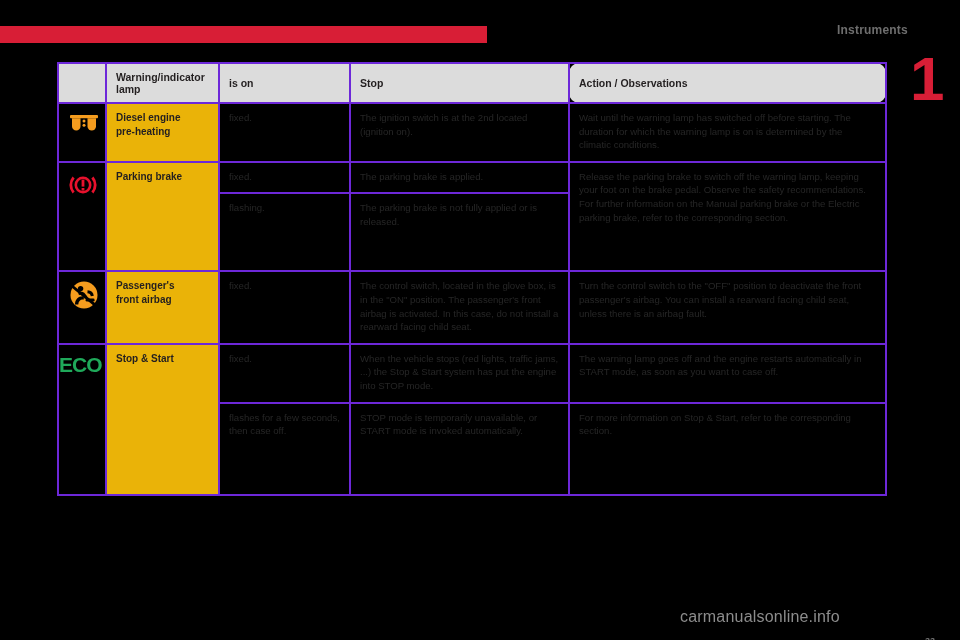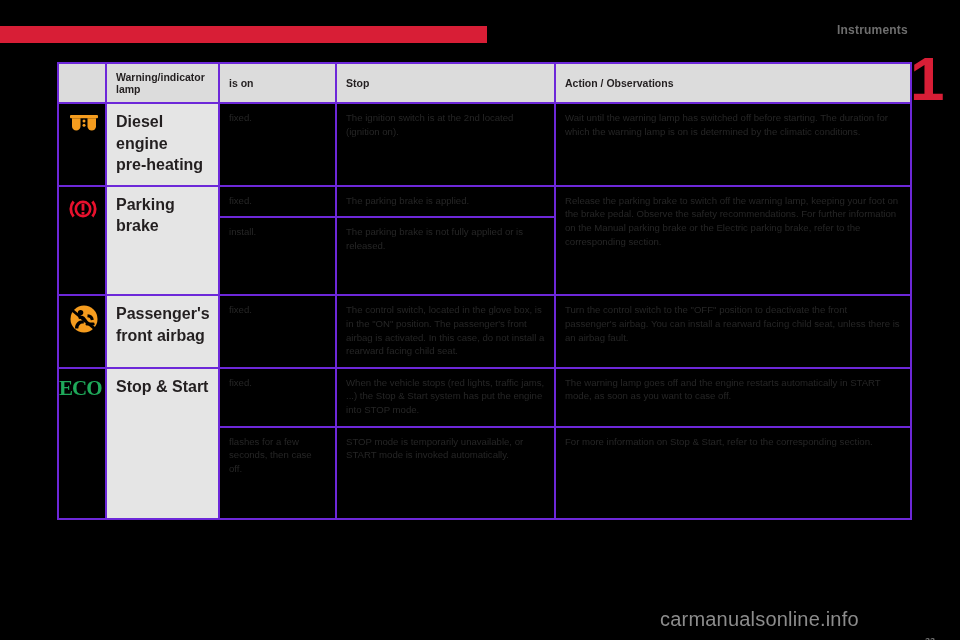--- a/index.html
+++ b/index.html
@@ -49,53 +49,53 @@
     color: #231f20;
     font-size: 10.5px; font-weight: bold;
     text-align: left;
     height: 26px;
     padding: 7px 9px;
     vertical-align: middle;
   }
   
   .c-icon   { width: 48px; }
   .c-name   { width: 113px; }
-  .c-ison   { width: 117px; }
+  .c-ison   { width: 131px; }
   .c-cause  { width: 219px; }
-  .c-action { width: 356px; }
+  .c-action { width: 317px; border-radius: 10px; }
 
   
   td.icon-cell {
     background: #000; text-align: center; padding: 5px 2px 2px 2px;
   }
   
   td.name-cell {
-    background: #e5e5e5; color: #231f20;
-    font-size: 16px; font-weight: bold; line-height: 1.35;
+    background: #eab308; color: #231f20;
+    font-size: 10px; font-weight: bold; line-height: 1.35;
   }
   
   td.data-cell {
     background: #000; color: #262626;
     font-size: 9.6px; font-weight: normal; line-height: 1.42;
   }
 
   
   .lamp-icon { display: block; margin: 1px auto 0 auto; }
   .eco-icon {
     font-size: 21px; font-weight: bold; color: #1fa95a;
-    font-family: Liberation Serif, serif;
+    font-family: Liberation Sans, sans-serif;
     letter-spacing: -1px; line-height: 1;
     margin-left: -9px; margin-top: 2px;
     font-style: normal;
   }
 
   
   .watermark {
-    position: absolute; left: 660px; top: 608px;
-    font-size: 20px; color: #8c8c8c;
+    position: absolute; left: 680px; top: 608px;
+    font-size: 16px; color: #8c8c8c;
     letter-spacing: .2px;
   }
   .page-num {
     position: absolute; left: 925px; top: 636px;
     font-size: 9px; color: #6f6f6f; font-weight: bold;
   }
 </style>
 </head>
 <body>
 
@@ -152,21 +152,21 @@
             </svg>
           </td>
           <td class="name-cell" rowspan="2">
             <span>Parking brake</span>
           </td>
           <td class="data-cell">fixed.</td>
           <td class="data-cell">The parking brake is applied.</td>
           <td class="data-cell" rowspan="2">Release the parking brake to switch off the warning lamp, keeping your foot on the brake pedal. Observe the safety recommendations. For further information on the Manual parking brake or the Electric parking brake, refer to the corresponding section.</td>
         </tr>
         <tr>
-          <td class="data-cell" style="height:78px">install.</td>
+          <td class="data-cell" style="height:78px">flashing.</td>
           <td class="data-cell">The parking brake is not fully applied or is released.</td>
         </tr>
 
         <tr>
           <td class="icon-cell">
             <svg class="lamp-icon" width="32" height="30" viewBox="0 0 32 30">
               <circle cx="16" cy="15" r="13.5" fill="#f59c1e"></circle>
               <g fill="#000">
                 <path d="M7 24.5 c0-5 3.2-8.2 7.6-8.2 h1.2 v3.2 h-1.2 c-2.4 0-4.3 2-4.3 5 z"></path>
                 <circle cx="12.6" cy="8.6" r="2.7"></circle>

